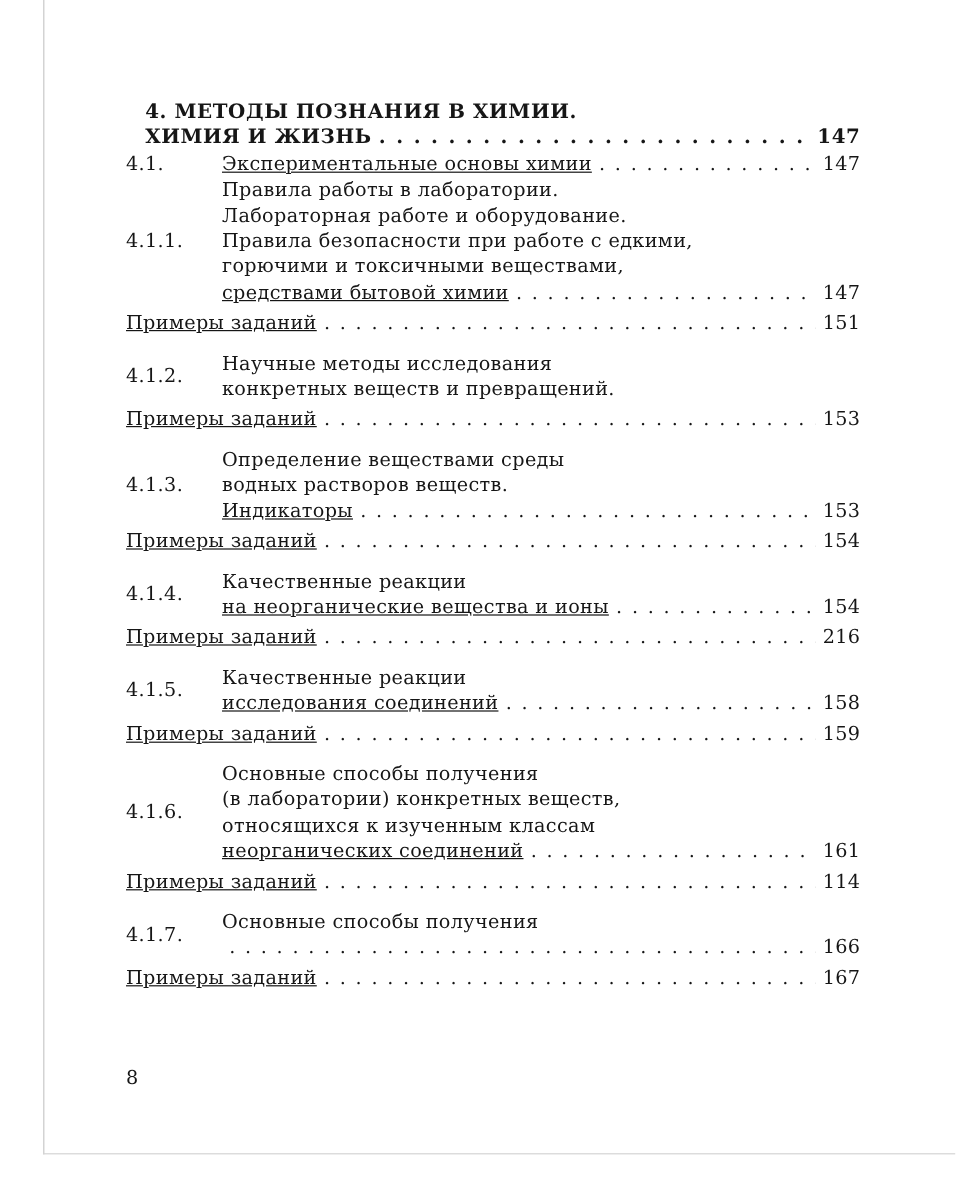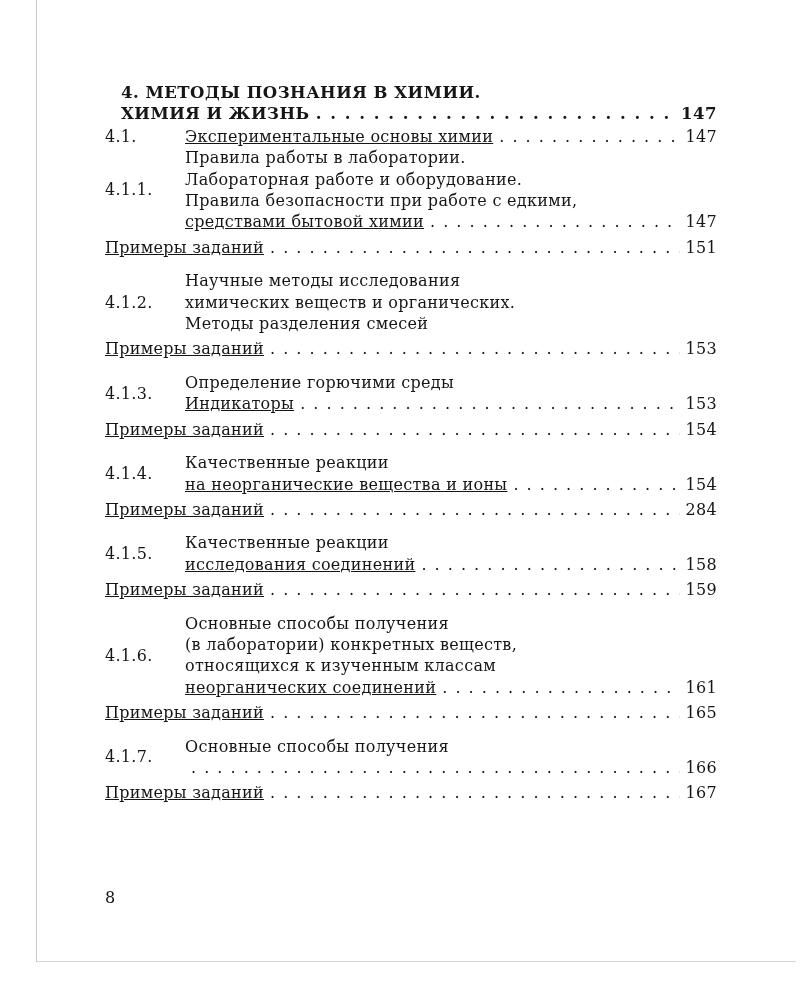--- a/index.html
+++ b/index.html
@@ -119,20 +119,21 @@
               <span class="pg">147</span>
             </span>
           </span>
   </div>
         <div class="entry">
     <span class="num">4.1.1.</span>
     <span class="body">
             <span class="line">Правила работы в лаборатории.</span>
             <span class="line">Лабораторная работе и оборудование.</span>
             <span class="line">Правила безопасности при работе с едкими,</span>
+            <span class="line">горючими и токсичными веществами,</span>
             <span class="line last">
               <span class="t">средствами бытовой химии</span>
               <span class="leader"></span>
               <span class="pg">147</span>
             </span>
           </span>
   </div>
         <div class="entry examples">
 
     <span class="body">
@@ -140,38 +141,38 @@
               <span class="t">Примеры заданий</span>
               <span class="leader"></span>
               <span class="pg">151</span>
             </span>
           </span>
   </div>
         <div class="entry">
     <span class="num">4.1.2.</span>
     <span class="body">
             <span class="line">Научные методы исследования</span>
-            <span class="line">химических веществ и органических.</span>
-            <span class="line">Методы разделения смесей</span>
+            <span class="line">конкретных веществ и превращений.</span>
           </span>
   </div>
         <div class="entry examples">
 
     <span class="body">
             <span class="line last">
               <span class="t">Примеры заданий</span>
               <span class="leader"></span>
               <span class="pg">153</span>
             </span>
           </span>
   </div>
         <div class="entry">
     <span class="num">4.1.3.</span>
     <span class="body">
-            <span class="line">Определение горючими среды</span>
+            <span class="line">Определение веществами среды</span>
+            <span class="line">водных растворов веществ.</span>
             <span class="line last">
               <span class="t">Индикаторы</span>
               <span class="leader"></span>
               <span class="pg">153</span>
             </span>
           </span>
   </div>
         <div class="entry examples">
 
     <span class="body">
@@ -192,21 +193,21 @@
               <span class="pg">154</span>
             </span>
           </span>
   </div>
         <div class="entry examples">
 
     <span class="body">
             <span class="line last">
               <span class="t">Примеры заданий</span>
               <span class="leader"></span>
-              <span class="pg">284</span>
+              <span class="pg">216</span>
             </span>
           </span>
   </div>
         <div class="entry">
     <span class="num">4.1.5.</span>
     <span class="body">
             <span class="line">Качественные реакции</span>
             <span class="line last">
               <span class="t">исследования соединений</span>
               <span class="leader"></span>
@@ -236,21 +237,21 @@
               <span class="pg">161</span>
             </span>
           </span>
   </div>
         <div class="entry examples">
 
     <span class="body">
             <span class="line last">
               <span class="t">Примеры заданий</span>
               <span class="leader"></span>
-              <span class="pg">165</span>
+              <span class="pg">114</span>
             </span>
           </span>
   </div>
         <div class="entry">
     <span class="num">4.1.7.</span>
     <span class="body">
             <span class="line">Основные способы получения</span>
             <span class="line last">
               <span class="leader"></span>
               <span class="pg">166</span>

